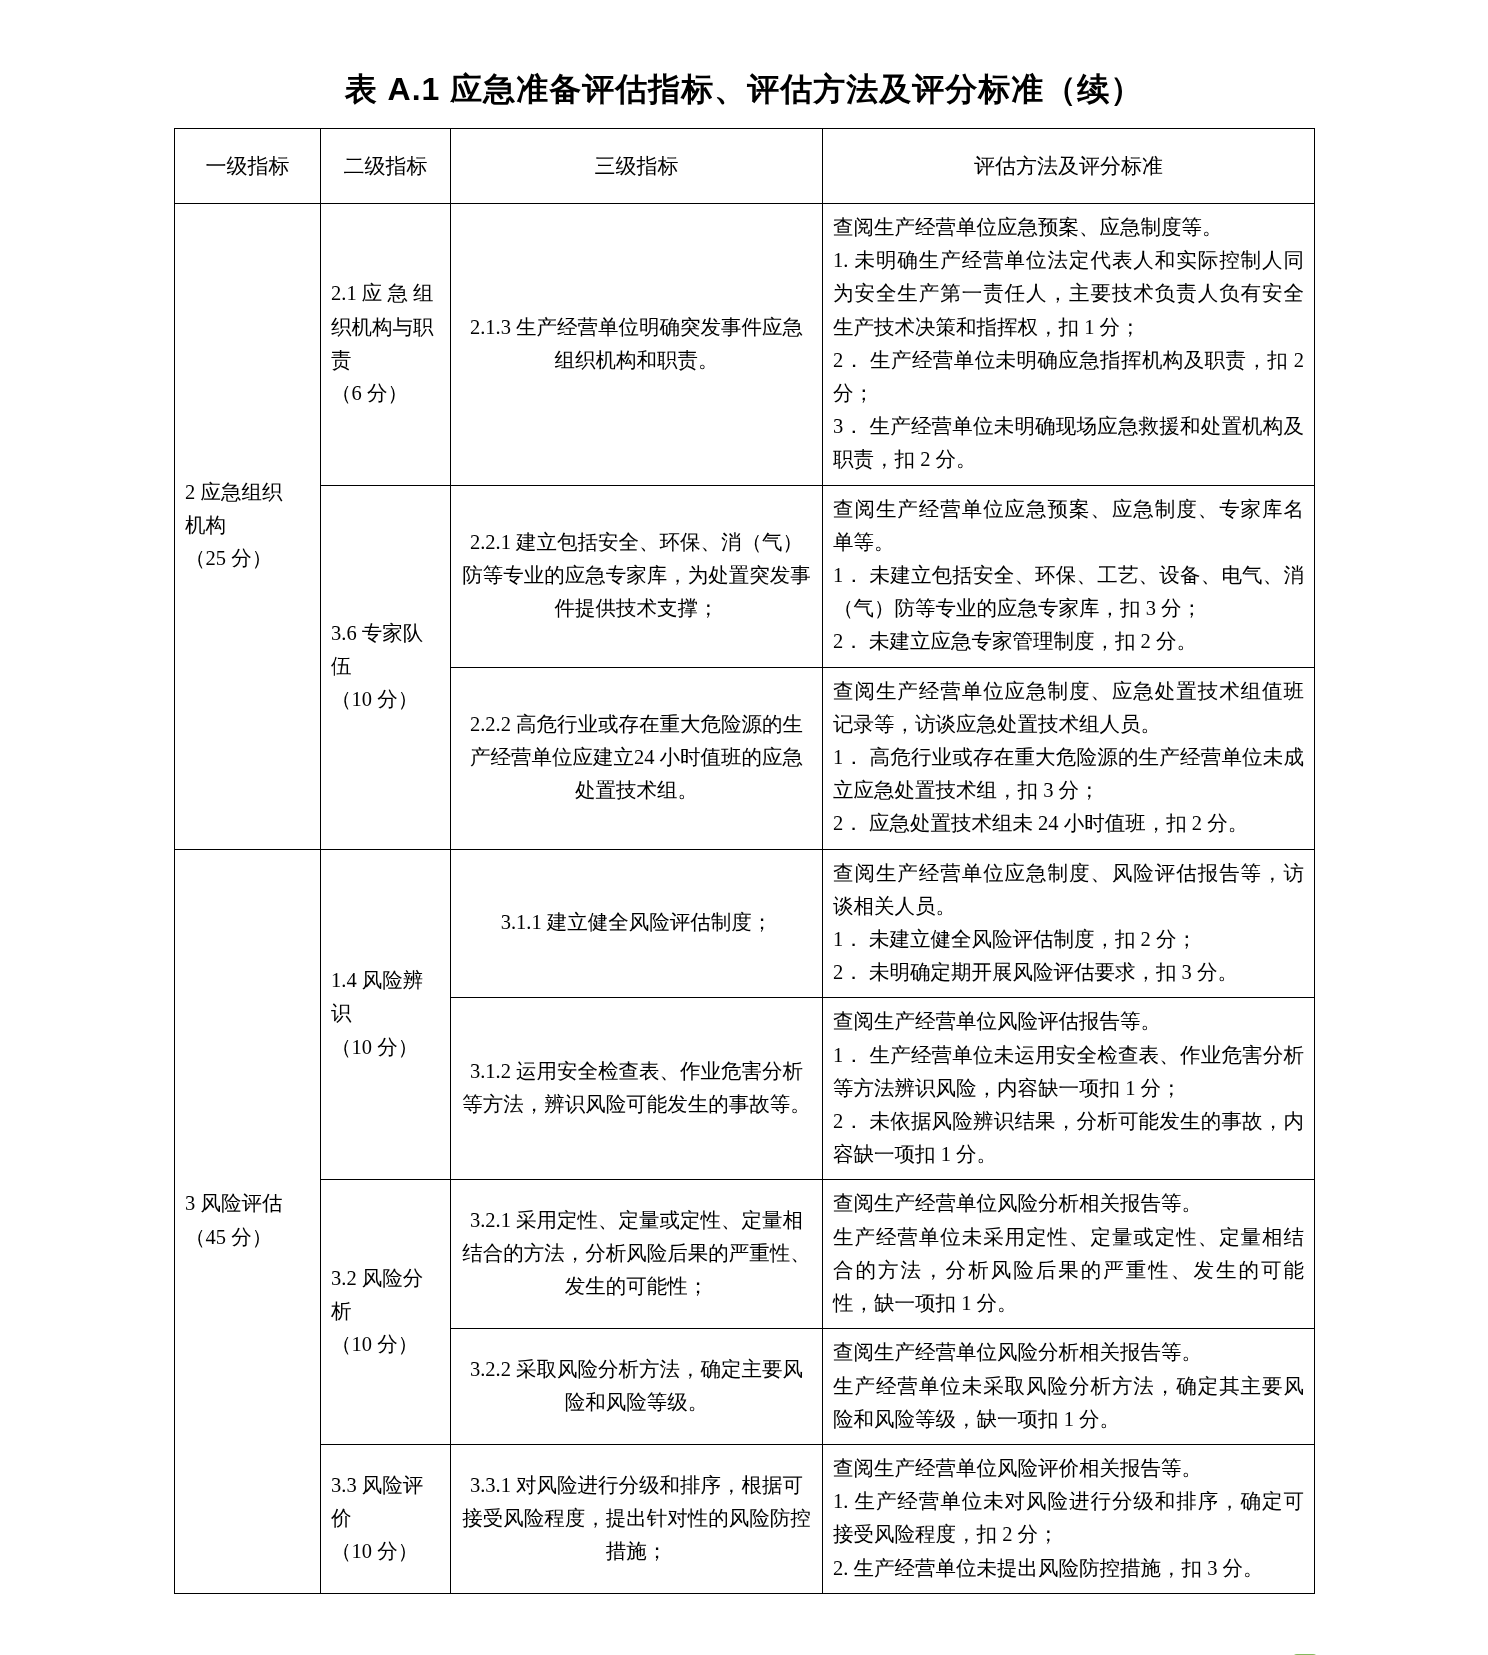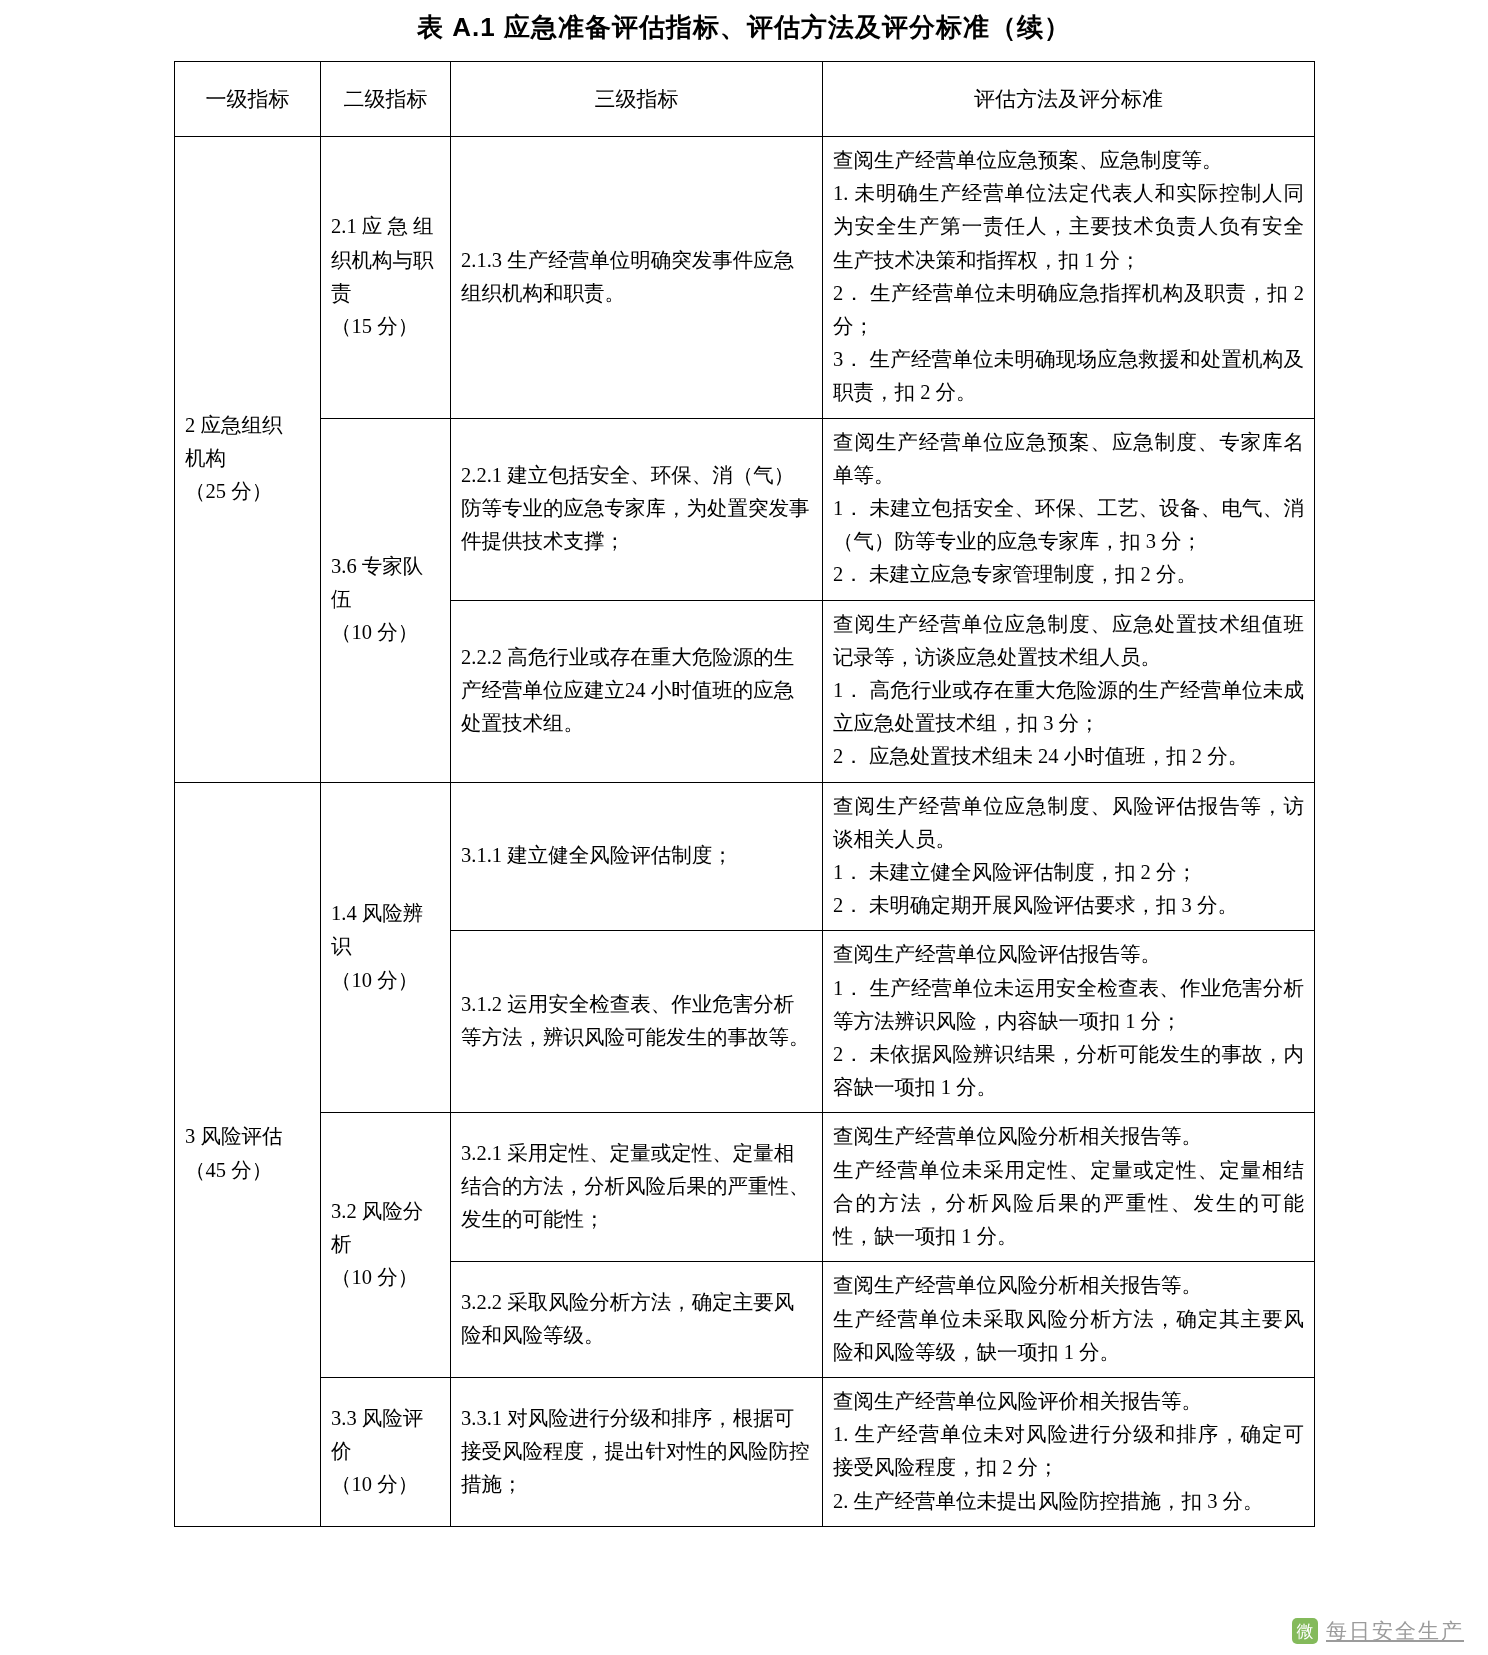--- a/index.html
+++ b/index.html
@@ -15,26 +15,27 @@
     position: relative;
     overflow: hidden;
   }
   .page {
     width: 1488px;
     height: 1655px;
     position: relative;
   }
   .doc-title {
     text-align: center;
-    font-size: 26px;
+    font-size: 32px;
     font-weight: bold;
     letter-spacing: 1px;
-    padding-top: 10px;
+    padding-top: 32px;
     padding-bottom: 16px;
     font-family: "Liberation Sans", "DejaVu Sans", sans-serif;
+    margin-top: 36px;
   }
   table.assess {
     border-collapse: collapse;
     table-layout: fixed;
     margin-left: 174px;
     width: 1140px;
     font-size: 20.5px;
     line-height: 1.62;
   }
   table.assess td, table.assess th {
@@ -59,21 +60,21 @@
     padding-left: 14px;
     vertical-align: middle;
   }
   td.lvl2 {
     text-align: left;
     padding-left: 12px;
     padding-right: 8px;
     vertical-align: middle;
   }
   td.lvl3 {
-    text-align: left;
+    text-align: center;
     vertical-align: middle;
     padding-left: 14px;
     padding-right: 12px;
   }
   td.method {
     text-align: left;
     vertical-align: top;
     padding-left: 12px;
     padding-right: 10px;
     padding-top: 9px;
@@ -135,21 +136,21 @@
       <tr>
         <td class="lvl1" rowspan="3">
           <p class="p">2 应急组织</p>
           <p class="p">机构</p>
           <p class="p">（25 分）</p>
         </td>
         <td class="lvl2">
           <p class="p">2.1 应 急 组</p>
           <p class="p">织机构与职</p>
           <p class="p">责</p>
-          <p class="p">（15 分）</p>
+          <p class="p">（6 分）</p>
         </td>
         <td class="lvl3">2.1.3 生产经营单位明确突发事件应急组织机构和职责。</td>
         <td class="method">
           <p class="p">查阅生产经营单位应急预案、应急制度等。</p>
           <p class="p">1. 未明确生产经营单位法定代表人和实际控制人同为安全生产第一责任人，主要技术负责人负有安全生产技术决策和指挥权，扣 1 分；</p>
           <p class="p">2． 生产经营单位未明确应急指挥机构及职责，扣 2 分；</p>
           <p class="p">3． 生产经营单位未明确现场应急救援和处置机构及职责，扣 2 分。</p>
         </td>
       </tr>
 

